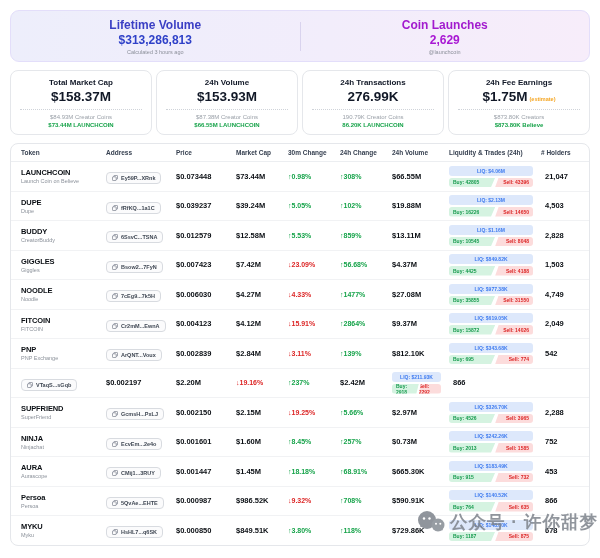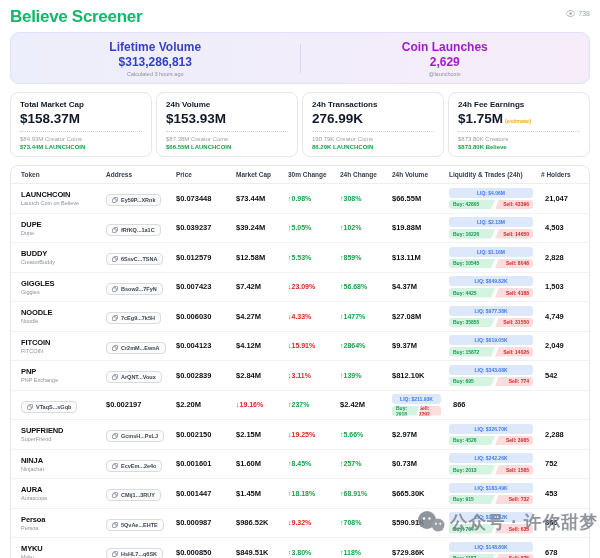--- a/index.html
+++ b/index.html
@@ -25,21 +25,21 @@
   .banner-divider { width:1px; background:#d9d3ee; margin:4px 0; }
   .b-label { font-size:12px; font-weight:700; }
   .b-label.blue { color:#3b3fc4; }
   .b-label.purple { color:#a21bce; }
   .b-value { font-size:12px; font-weight:800; margin-top:1px; }
   .b-value.blue { color:#2f41c8; }
   .b-value.purple { color:#a818d3; }
   .b-sub { font-size:5.5px; color:#8b8f99; margin-top:2px; }
 
   
-  .cards { margin-top:8px; display:grid; grid-template-columns:repeat(4,1fr); gap:4px; }
+  .cards { margin-top:8px; display:grid; grid-template-columns:repeat(4,1fr); gap:4px;text-align:center; }
   .card { border:1px solid #e5e7eb; border-radius:8px; background:#fff; padding:7px 9px 6px 9px; }
   .c-label { font-size:8px; font-weight:700; color:#111827; }
   .c-value { font-size:13.5px; font-weight:800; color:#111827; margin-top:2px; }
   .c-note { font-size:5.5px; font-weight:700; color:#f5a623; margin-left:2px; }
   .c-div { border-top:1px dotted #cfd3d9; margin:5px 0 4px 0; }
   .c-creator { font-size:6px; color:#9aa0a8; }
   .c-launch { font-size:6px; font-weight:700; color:#17a34a; margin-top:2px; }
 
   
   .tablebox { margin-top:8px; border:1px solid #e5e7eb; border-radius:8px; background:#fff; overflow:hidden; }
@@ -80,30 +80,20 @@
     position:absolute; right:2px; top:510px; display:flex; align-items:center; gap:4px;
     color:rgba(125,131,139,0.85); font-size:17.5px; font-weight:600; letter-spacing:1px; z-index:5;
     pointer-events:none;
   }
 </style>
 </head>
 <body>
 
 <div class="page">
 
-  <div class="hdr">
-    <div class="title">Believe Screener</div>
-    <div class="views">
-      <svg width="9" height="7" viewBox="0 0 12 8">
-        <path d="M6 0C3 0 1 2.2 0 4c1 1.8 3 4 6 4s5-2.2 6-4c-1-1.8-3-4-6-4z" fill="none" stroke="#9ca3af" stroke-width="1.1"></path>
-        <circle cx="6" cy="4" r="1.6" fill="#9ca3af"></circle>
-      </svg>
-      <span>738</span>
-    </div>
-  </div>
 
   <div class="banner">
     <div class="banner-half">
       <div class="b-label blue">Lifetime Volume</div>
       <div class="b-value blue">$313,286,813</div>
       <div class="b-sub">Calculated 3 hours ago</div>
     </div>
     <div class="banner-divider"></div>
     <div class="banner-half">
       <div class="b-label purple">Coin Launches</div>

